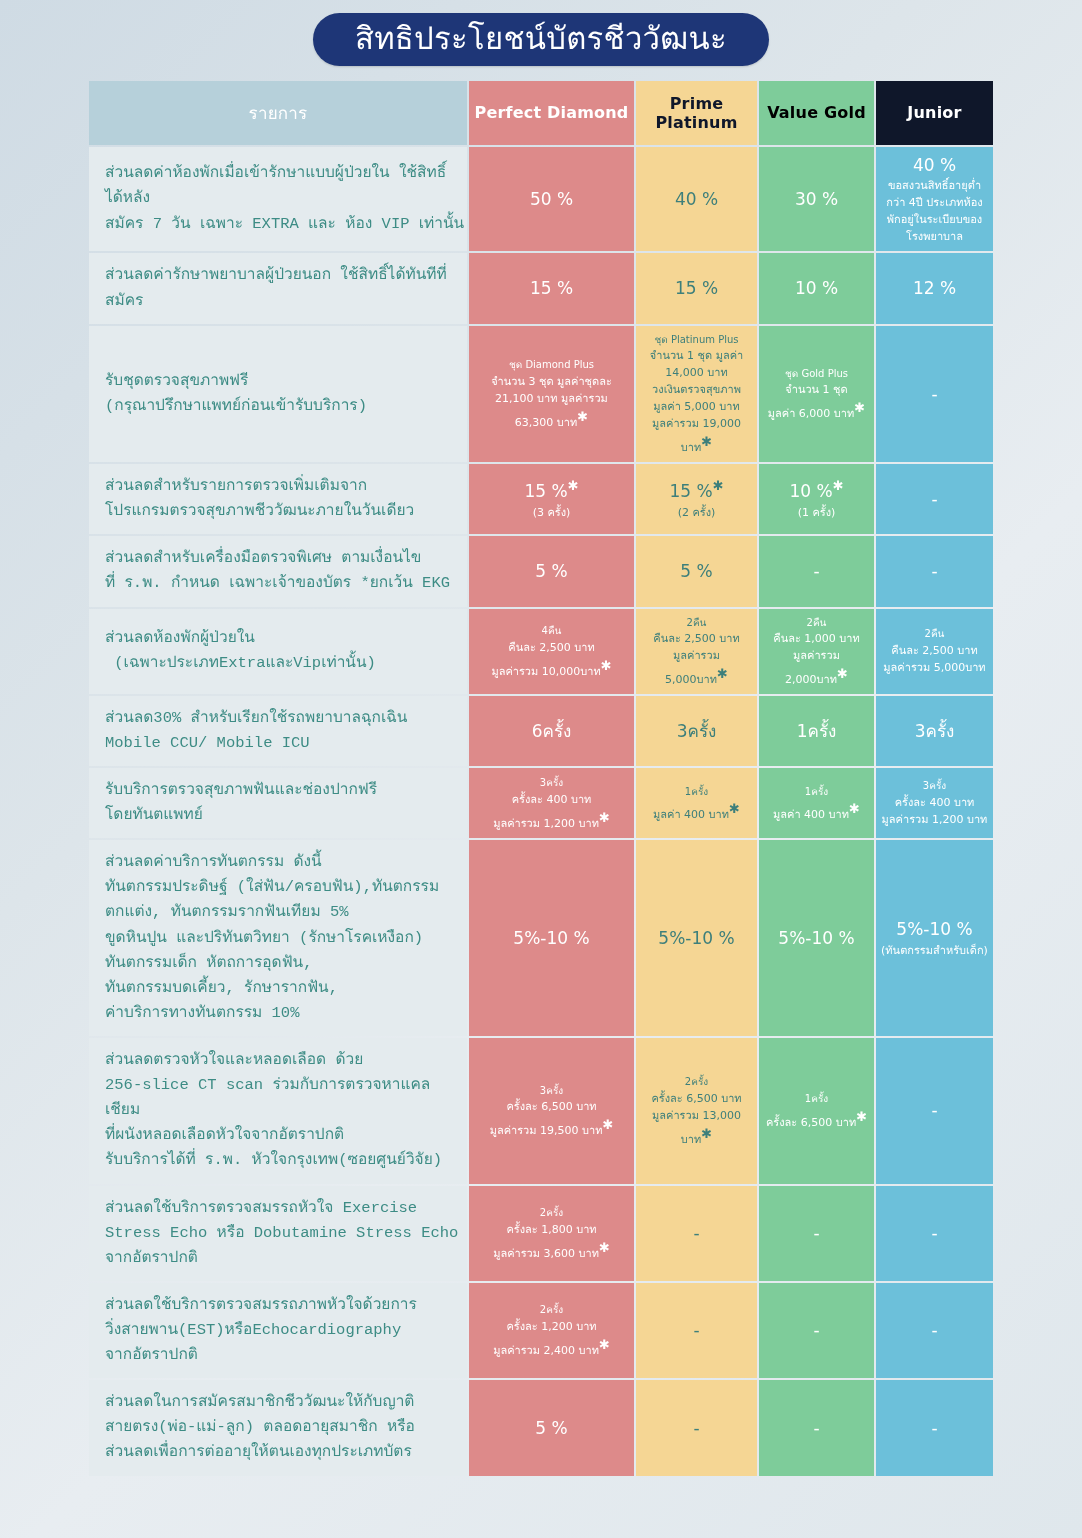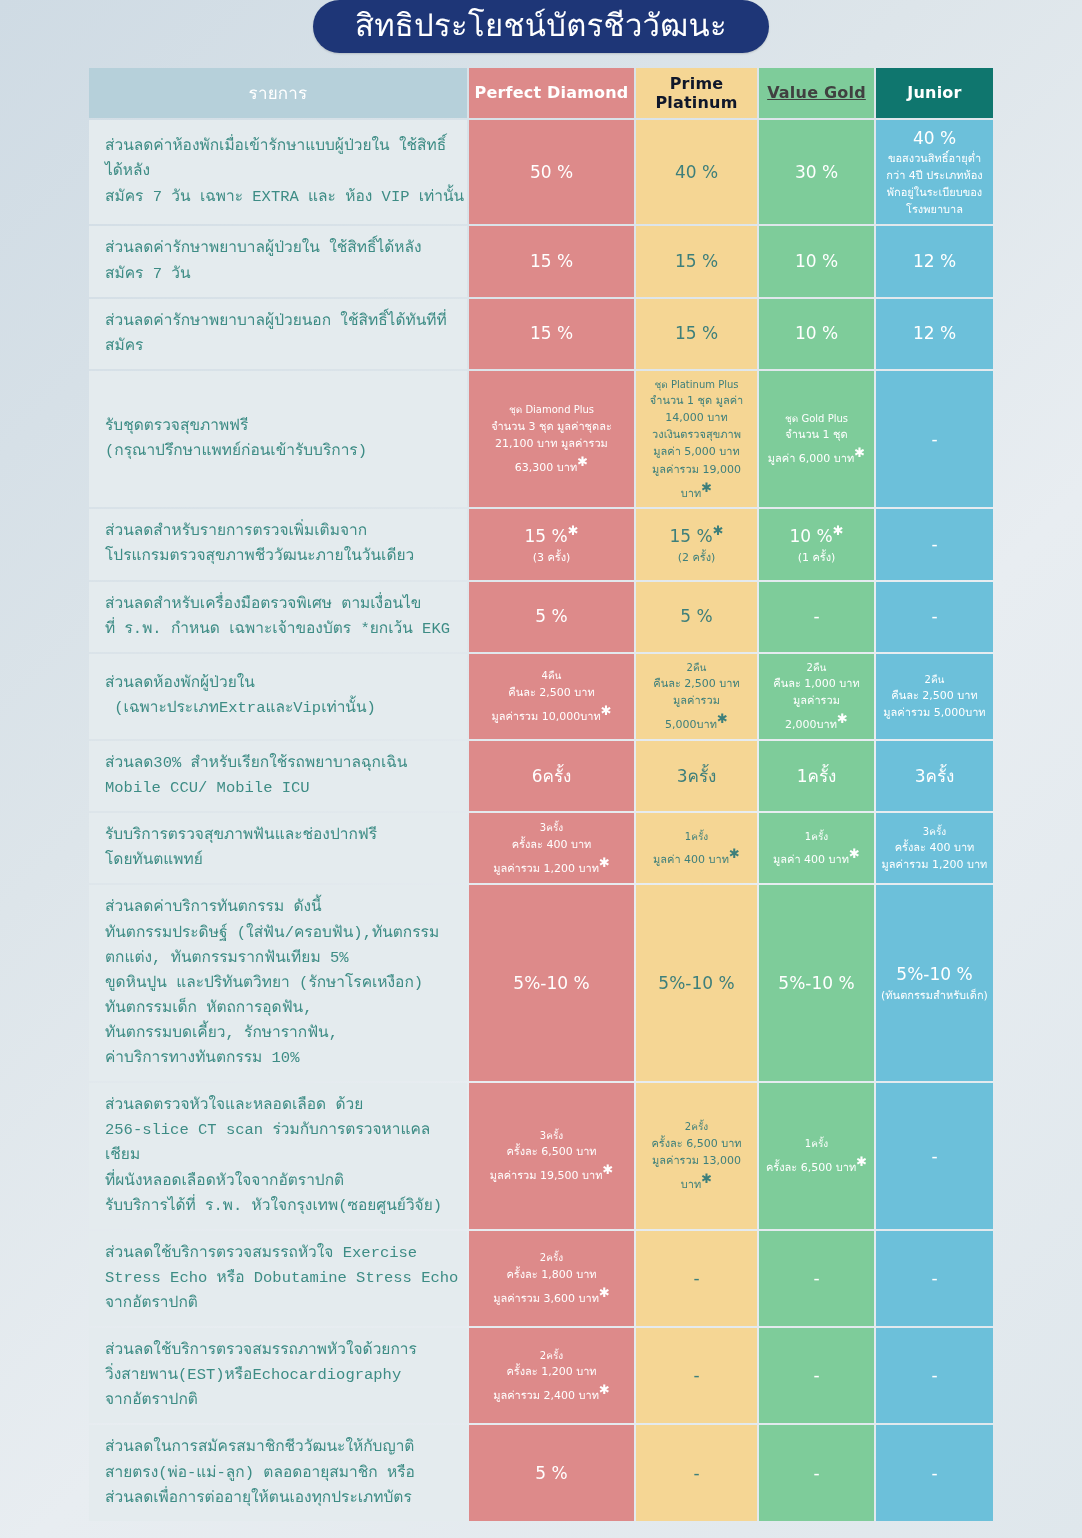--- a/index.html
+++ b/index.html
@@ -2,21 +2,21 @@
 <html><head>
 <meta charset="utf-8">
 <style>
   html,body{margin:0;padding:0;}
   body{
     width:1082px;height:1538px;
     background:linear-gradient(135deg,#cfdbe4 0%,#dde5ea 35%,#e8edf1 60%,#dfe7ec 100%);
     font-family:"DejaVu Sans","Liberation Sans",sans-serif;
     overflow:hidden;
   }
-  .title-wrap{ text-align:center; padding-top:0; }
+  .title-wrap{ text-align:center; padding-top:13px; }
   .title-pill{
     display:inline-block;
     background:#1e3677;
     color:#ffffff;
     border-radius:30px;
     padding:7px 42px 9px 42px;
     font-size:31px;
     line-height:1.18;
     letter-spacing:.3px;
     box-shadow:0 1px 2px rgba(0,0,0,.15);
@@ -30,30 +30,30 @@
   }
   col.c-label{width:378px;}
   col.c-pd{width:165px;}
   col.c-pp{width:121px;}
   col.c-vg{width:115px;}
   col.c-jr{width:117px;}
 
   th,td{padding:0;vertical-align:middle;}
 
   .hcell{
-    height:50px;
+    height:64px;
     font-size:16px;
     font-weight:bold;
     letter-spacing:.2px;
   }
   .h-label{background:#b6d0da;color:#ffffff;font-weight:normal;font-size:17px;}
   .h-pd{background:#dd8a8a;color:#ffffff;}
   .h-pp{background:#f5d694;color:#0f172a;}
-  .h-vg{background:#7ecc9a;color:#404040;text-decoration:underline;}
-  .h-jr{background:#0f766e;color:#ffffff;}
+  .h-vg{background:#7ecc9a;color:#000000;}
+  .h-jr{background:#0f172a;color:#ffffff;}
 
   td.label{
     background:#e4ebee;
     color:#3d8c85;
     font-size:15.5px;
     line-height:1.62;
     padding:10px 12px 10px 16px;
     text-align:left;
     font-family:Liberation Mono, monospace;
   }
@@ -99,27 +99,20 @@
   </thead>
   <tbody id="tbody">
       <tr>
         <td class="label">ส่วนลดค่าห้องพักเมื่อเข้ารักษาแบบผู้ป่วยใน&nbsp;ใช้สิทธิ์ได้หลังสมัคร&nbsp;7&nbsp;วัน&nbsp;เฉพาะ&nbsp;EXTRA&nbsp;และ&nbsp;ห้อง&nbsp;VIP&nbsp;เท่านั้น</td>
         <td class="v pd"><span>50 %</span></td>
         <td class="v pp"><span>40 %</span></td>
         <td class="v vg"><span>30 %</span></td>
         <td class="v jr"><span>40 %</span><span class="small">ขอสงวนสิทธิ์อายุต่ำกว่า 4ปี ประเภทห้องพักอยู่ในระเบียบของโรงพยาบาล</span></td>
       </tr>
       <tr>
-        <td class="label">ส่วนลดค่ารักษาพยาบาลผู้ป่วยใน&nbsp;ใช้สิทธิ์ได้หลังสมัคร&nbsp;7&nbsp;วัน</td>
-        <td class="v pd"><span>15 %</span></td>
-        <td class="v pp"><span>15 %</span></td>
-        <td class="v vg"><span>10 %</span></td>
-        <td class="v jr"><span>12 %</span></td>
-      </tr>
-      <tr>
         <td class="label">ส่วนลดค่ารักษาพยาบาลผู้ป่วยนอก&nbsp;ใช้สิทธิ์ได้ทันทีที่สมัคร</td>
         <td class="v pd"><span>15 %</span></td>
         <td class="v pp"><span>15 %</span></td>
         <td class="v vg"><span>10 %</span></td>
         <td class="v jr"><span>12 %</span></td>
       </tr>
       <tr>
         <td class="label">รับชุดตรวจสุขภาพฟรี<br>(กรุณาปรึกษาแพทย์ก่อนเข้ารับบริการ)</td>
         <td class="v pd">
           <span class="smalltop">ชุด  Diamond Plus</span>

